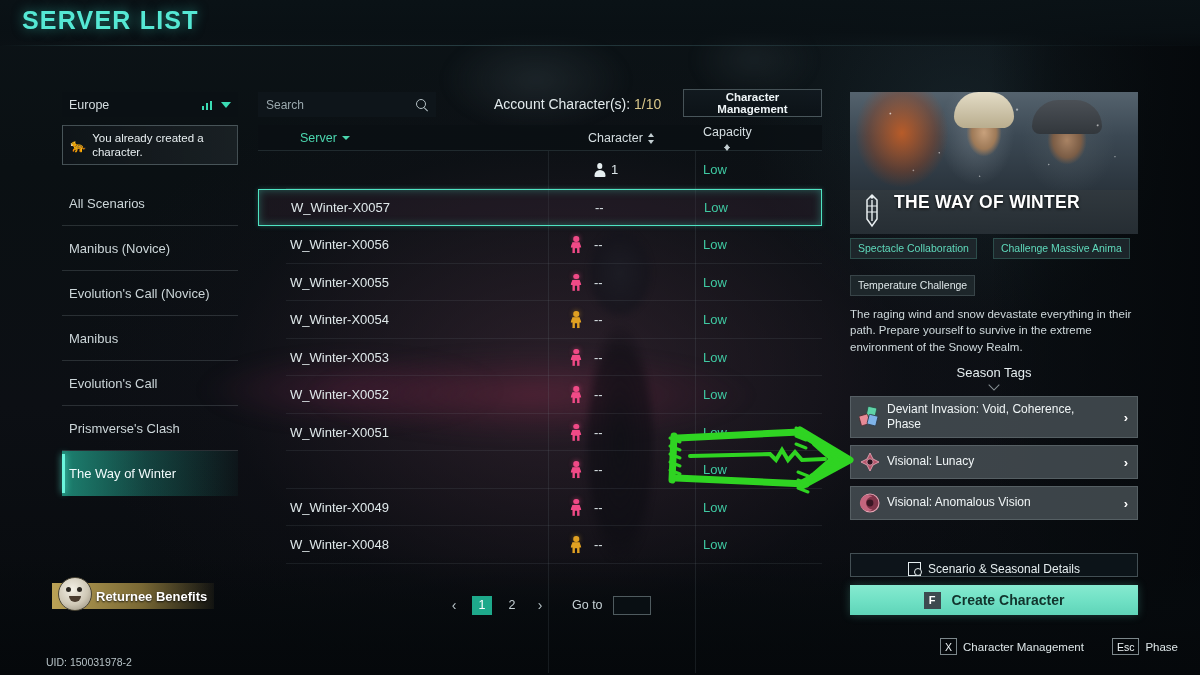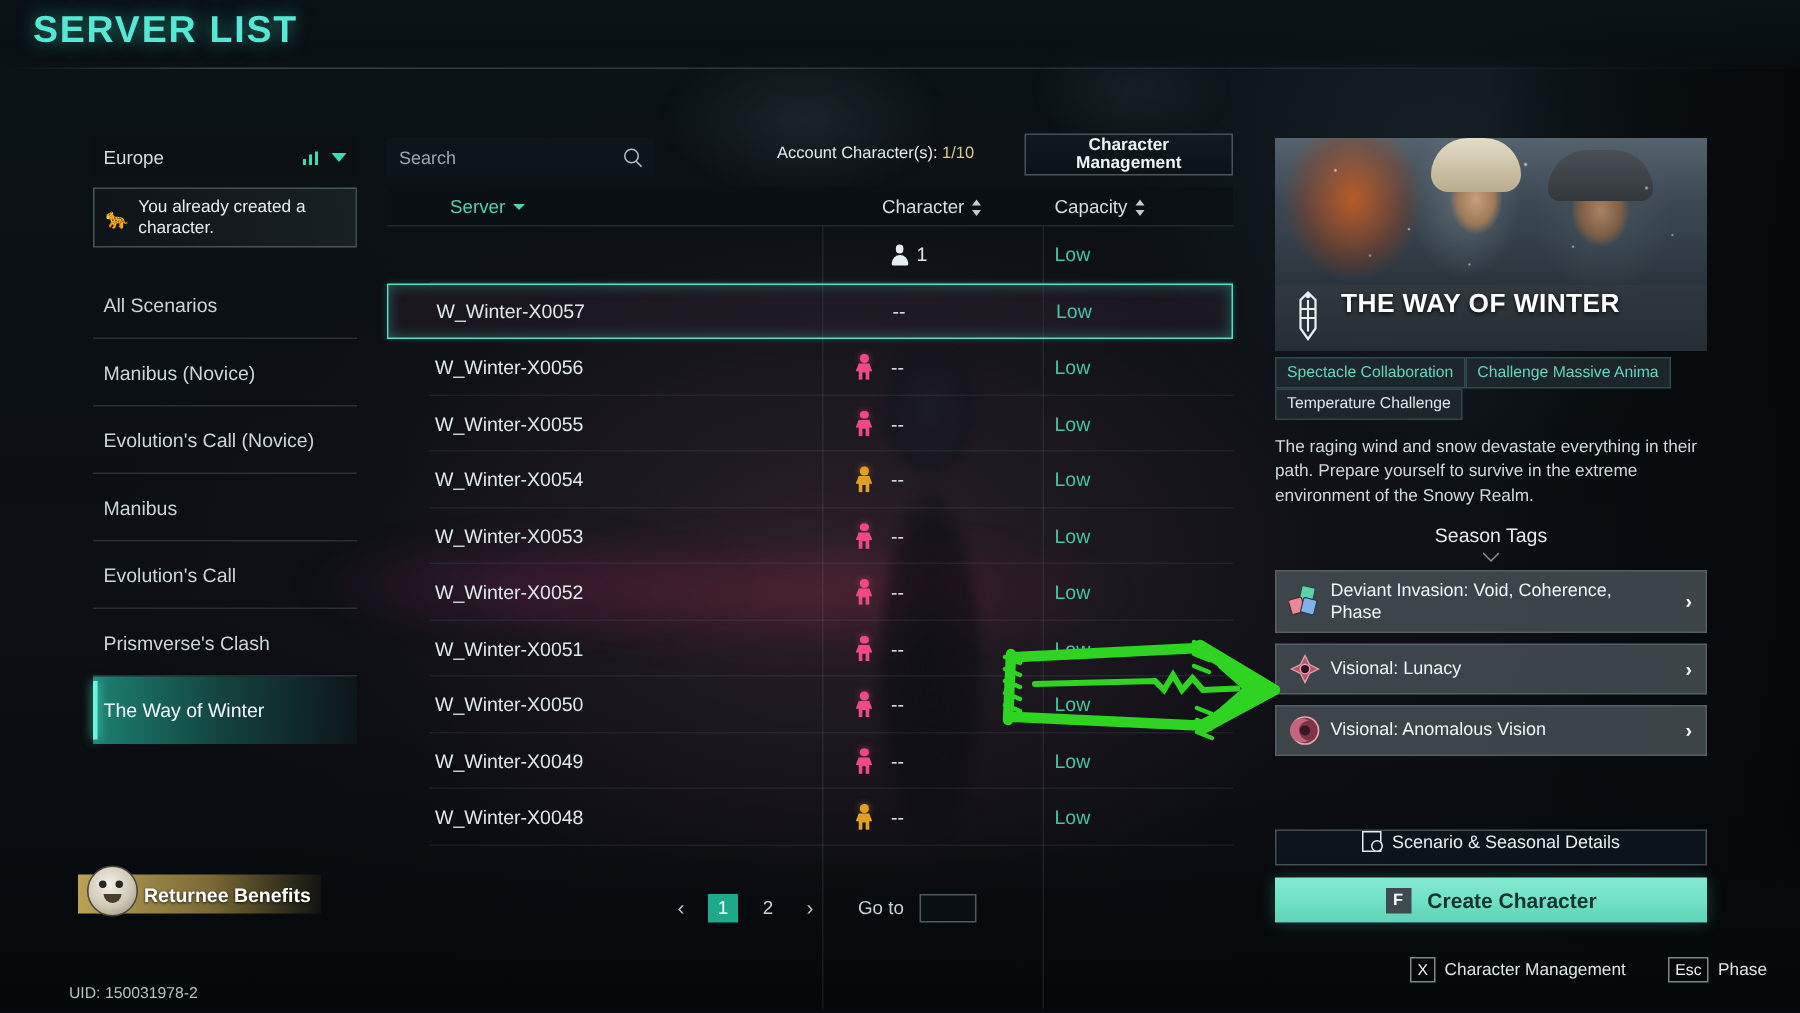--- a/index.html
+++ b/index.html
@@ -176,22 +176,22 @@
     content: ""; position: absolute; left: 0; top: 0;
     width: 8px; height: 8px; border: 1.4px solid #b4c0c4; border-radius: 50%;
   }
   .search-icon::after {
     content: ""; position: absolute; left: 7.5px; top: 8px;
     width: 5px; height: 1.4px; background: #b4c0c4; transform: rotate(45deg);
     transform-origin: left center;
   }
 
   .acct-chars {
-    position: absolute; left: 260px; top: 4px;
-    font-size: 11px; color: #e2eaec; white-space: nowrap;
+    position: absolute; left: 236px; top: 4px;
+    font-size: 14px; color: #e2eaec; white-space: nowrap;
   }
   .acct-chars .num { color: #d9c78a; }
 
   .char-mgmt-btn {
     position: absolute; left: 425px; top: -3px;
     width: 139px; height: 28px;
     border: 1px solid rgba(150,170,175,0.42);
     background: linear-gradient(180deg, rgba(18,26,32,0.9), rgba(12,18,23,0.9));
     display: flex; flex-direction: column; align-items: center; justify-content: center;
     line-height: 1.08; cursor: pointer;
@@ -203,21 +203,21 @@
     background: rgba(10,15,19,0.78);
     border-bottom: 1px solid rgba(120,150,155,0.20);
   }
   .th {
     position: absolute; top: 0; height: 26px;
     display: flex; align-items: center; gap: 5px;
     font-size: 12.5px; cursor: pointer;
   }
   .th-server { left: 42px; color: #4bd6ae; }
   .th-char   { left: 330px; color: #d5dee1; }
-  .th-cap    { left: 445px; color: #d5dee1; }
+  .th-cap    { left: 445px; color: #d5dee1; flex-direction: column; }
   .sort-caret {
     width: 0; height: 0;
     border-left: 4px solid transparent; border-right: 4px solid transparent;
     border-top: 4.5px solid #4bd6ae;
   }
   .sort-both { position: relative; width: 7px; height: 11px; }
   .sort-both::before, .sort-both::after {
     content: ""; position: absolute; left: 0; width: 0; height: 0;
     border-left: 3.5px solid transparent; border-right: 3.5px solid transparent;
   }
@@ -387,21 +387,21 @@
     flex-shrink: 0;
   }
   .clock-glyph::before {
     content: ""; position: absolute; left: 3.7px; top: 2px; width: 1.2px; height: 3.4px; background: #e6eef0;
   }
   .clock-glyph::after {
     content: ""; position: absolute; left: 4.2px; top: 4.6px; width: 3.2px; height: 1.2px; background: #e6eef0;
   }
   .day-badge { color: #4fdcb6; }
 
-  .tagrow { display: flex; flex-wrap: wrap; gap: 0; margin-top: 4px; width: 288px; }
+  .tagrow { display: flex; flex-wrap: wrap; gap: 16px; margin-top: 4px; width: 288px; }
   .chip {
     font-size: 10.5px; color: #5fd9bb;
     background: rgba(30,40,44,0.92);
     border: 1px solid rgba(80,170,150,0.30);
     padding: 3px 7px 4px;
     white-space: nowrap;
   }
   .chip.plain { color: #dde6e8; border-color: rgba(140,160,165,0.25); }
 
   .season-desc {
@@ -436,21 +436,21 @@
   .tag-chevron {
     position: absolute; right: 9px; top: 50%; transform: translateY(-50%);
     font-size: 13px; font-weight: bold; color: #ffffff;
   }
 
   .details-btn {
     position: absolute; left: 0; top: 461px;
     width: 288px; height: 24px;
     border: 1px solid rgba(150,168,172,0.40);
     background: rgba(14,22,27,0.88);
-    display: flex; align-items: flex-start; justify-content: center; gap: 7px;
+    display: flex; align-items: flex-end; justify-content: center; gap: 7px;
     cursor: pointer;
   }
   .details-btn span { font-size: 12px; color: #e6eef0; }
   .doc-icon { width: 13px; height: 14px; position: relative; }
   .doc-icon::before {
     content: ""; position: absolute; inset: 0; border: 1.3px solid #e6eef0;
   }
   .doc-icon::after {
     content: ""; position: absolute; left: 6px; top: 6px; width: 6px; height: 6px;
     border: 1.3px solid #e6eef0; border-radius: 50%; background: #0e161b;
@@ -707,23 +707,20 @@
             </span>
           </div>
         <div class="cell-count">
             <span>--</span>
           </div>
         <div class="cell-cap">Low</div>
         <div class="row-sep"></div>
       </div>
 
       <div class="row">
-        <div class="cell-server">
-            <span>W_Winter-X0050</span>
-          </div>
         <div class="cell-charicon">
             <span class="mini-char pink">
               <span class="head"></span>
               <span class="body"></span>
             </span>
           </div>
         <div class="cell-count">
             <span>--</span>
           </div>
         <div class="cell-cap">Low</div>

